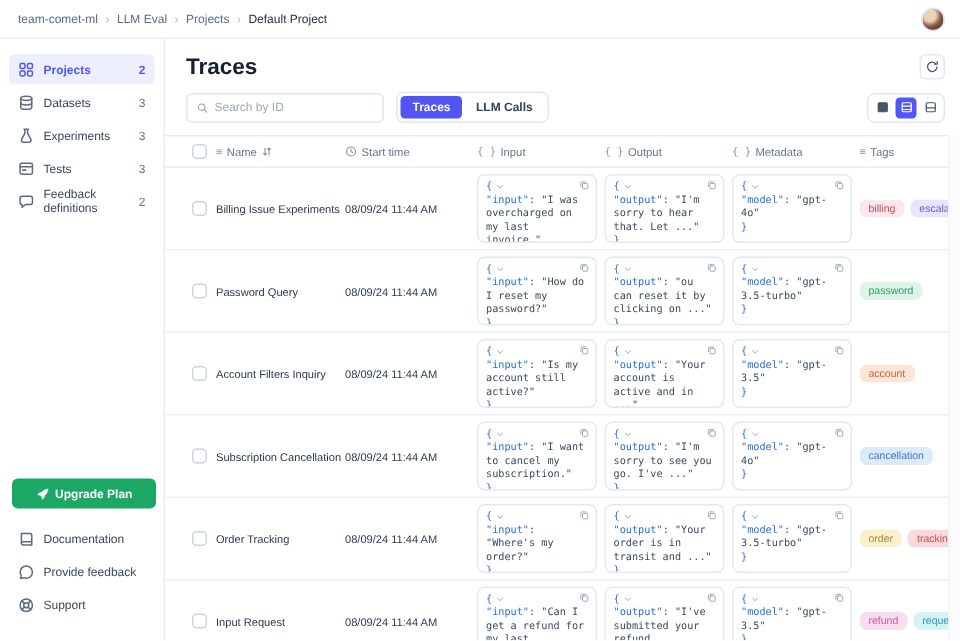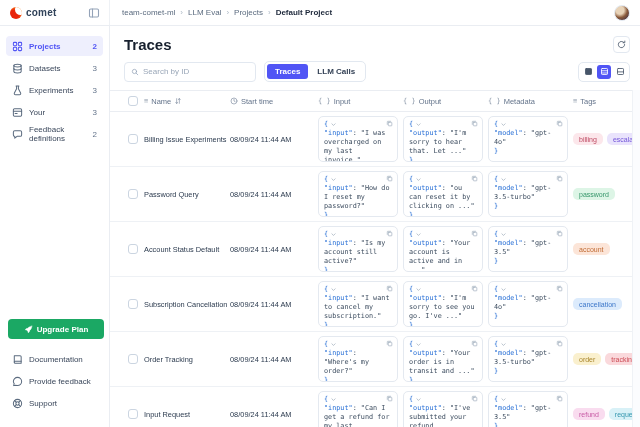--- a/index.html
+++ b/index.html
@@ -15,21 +15,21 @@
   
   .topbar { height:26px; display:flex; align-items:center; border-bottom:1px solid #EAEDF2; background:#fff; }
   .logo-area { width:110px; height:100%; flex:none; display:flex; align-items:center; justify-content:space-between; padding:0 9px 0 10px; border-right:1px solid #EEF1F5; }
   .logo { display:flex; align-items:center; gap:4px; }
   .flame { width:12px; height:12px; border-radius:50%; background:radial-gradient(circle at 30% 70%, #E8250C 0 40%, #F97316 75%, #FBBF24 100%); position:relative; overflow:hidden; }
   .flame::after { content:""; position:absolute; left:4.5px; top:-3px; width:11px; height:11px; border-radius:50%; background:#fff; }
   .logo-text { font-size:10px; font-weight:700; color:#31435A; letter-spacing:.2px; }
   .collapse-btn { width:12px; height:12px; color:#94A3B8; cursor:pointer; }
   .breadcrumb { display:flex; align-items:center; gap:5px; margin-left:12px; font-size:8px; color:#5B6B7F; }
   .bc-sep { color:#AEB9C6; font-size:8px; }
-  .bc-item.last { color:#1E293B; font-weight:700; }
+  .bc-item.last { color:#1E293B; font-weight:400; }
   .avatar { margin-left:auto; margin-right:10px; width:16px; height:16px; border-radius:50%; flex:none;
     background:radial-gradient(circle at 35% 30%, #E8D3B8 0 30%, #8A5A3B 55%, #3E3147 90%); border:1px solid #E2E8F0; }
 
   
   .body { display:flex; height:401px; }
   .sidebar { width:110px; flex:none; border-right:1px solid #EAEDF2; display:flex; flex-direction:column; justify-content:space-between; padding:10px 6px 12px; background:#fff; }
   .side-item { height:20px; margin-bottom:2px; display:flex; align-items:center; gap:6px; padding:0 6px; border-radius:4px; font-size:8px; color:#39465A; cursor:pointer; }
   .side-item .ic { width:11px; height:11px; color:#5B6B7F; }
   .side-item .count { margin-left:auto; color:#64748B; }
   .side-item.active { background:#EEEFFD; color:var(--accent); font-weight:700; }
@@ -89,32 +89,20 @@
   .jclose { color:var(--json-blue); }
   .cell-tags { display:flex; gap:4px; align-items:center; overflow:hidden; white-space:nowrap; }
   .tag { padding:2.5px 6px; border-radius:5px; font-size:7px; font-weight:500; flex:none; }
 </style>
 </head>
 <body>
 
 <div class="app">
 
   <header class="topbar">
-    <div class="logo-area">
-      <div class="logo">
-        <span class="flame"></span>
-        <span class="logo-text">comet</span>
-      </div>
-      <span class="collapse-btn ic">
-        <svg viewBox="0 0 12 12">
-            <rect x="1.5" y="2" width="9" height="8" rx="1.2"></rect>
-            <path d="M4.5 2v8"></path>
-          </svg>
-      </span>
-    </div>
     <nav class="breadcrumb">
         <span class="bc-item">team-comet-ml</span>
         <span class="bc-sep">›</span>
         <span class="bc-item">LLM Eval</span>
         <span class="bc-sep">›</span>
         <span class="bc-item">Projects</span>
         <span class="bc-sep">›</span>
         <span class="bc-item last">Default Project</span>
       </nav>
     <div class="avatar"></div>
@@ -155,21 +143,21 @@
             <span>Experiments</span>
             <span class="count">3</span>
           </div>
           <div class="side-item">
             <span class="ic ">
               <svg viewBox="0 0 12 12">
                 <rect x="1.5" y="2" width="9" height="8" rx="1.2"></rect>
                 <path d="M1.5 4.6h9M3.4 7h2.2"></path>
               </svg>
             </span>
-            <span>Your</span>
+            <span>Tests</span>
             <span class="count">3</span>
           </div>
           <div class="side-item">
             <span class="ic ">
               <svg viewBox="0 0 12 12">
                 <path d="M1.5 3.5A1.5 1.5 0 0 1 3 2h6a1.5 1.5 0 0 1 1.5 1.5v3A1.5 1.5 0 0 1 9 8H5.5L3 10V8a1.5 1.5 0 0 1-1.5-1.5z"></path>
               </svg>
             </span>
             <span>Feedback definitions</span>
             <span class="count">2</span>
@@ -398,21 +386,21 @@
                       <path d="M2.2 7.6V3.2a1 1 0 0 1 1-1H8"></path>
                     </svg>
                   </span><div class="jbody"><span class="jkey">"model"</span><span class="jval">: "gpt-3.5-turbo"</span></div><span class="jclose">}</span></div>
               </div>
     <div class="cell-tags">
                 <span class="tag" style="background: rgb(221, 245, 230); color: rgb(53, 150, 106);">password</span>
               </div>
   </div>
             <div class="trow">
     <span class="checkbox"></span>
-    <div class="cell-name">Account Status Default</div>
+    <div class="cell-name">Account Filters Inquiry</div>
     <div class="cell-time">08/09/24 11:44 AM</div>
     <div>
                 <div class="jbox"><div class="jtop">{<span class="ic chev">
                       <svg viewBox="0 0 12 12">
                         <path d="M3.2 4.8 6 7.6l2.8-2.8"></path>
                       </svg>
                     </span></div><span class="ic copy-btn">
                     <svg viewBox="0 0 12 12">
                       <rect x="4" y="4" width="6" height="6" rx="1"></rect>
                       <path d="M2.2 7.6V3.2a1 1 0 0 1 1-1H8"></path>

